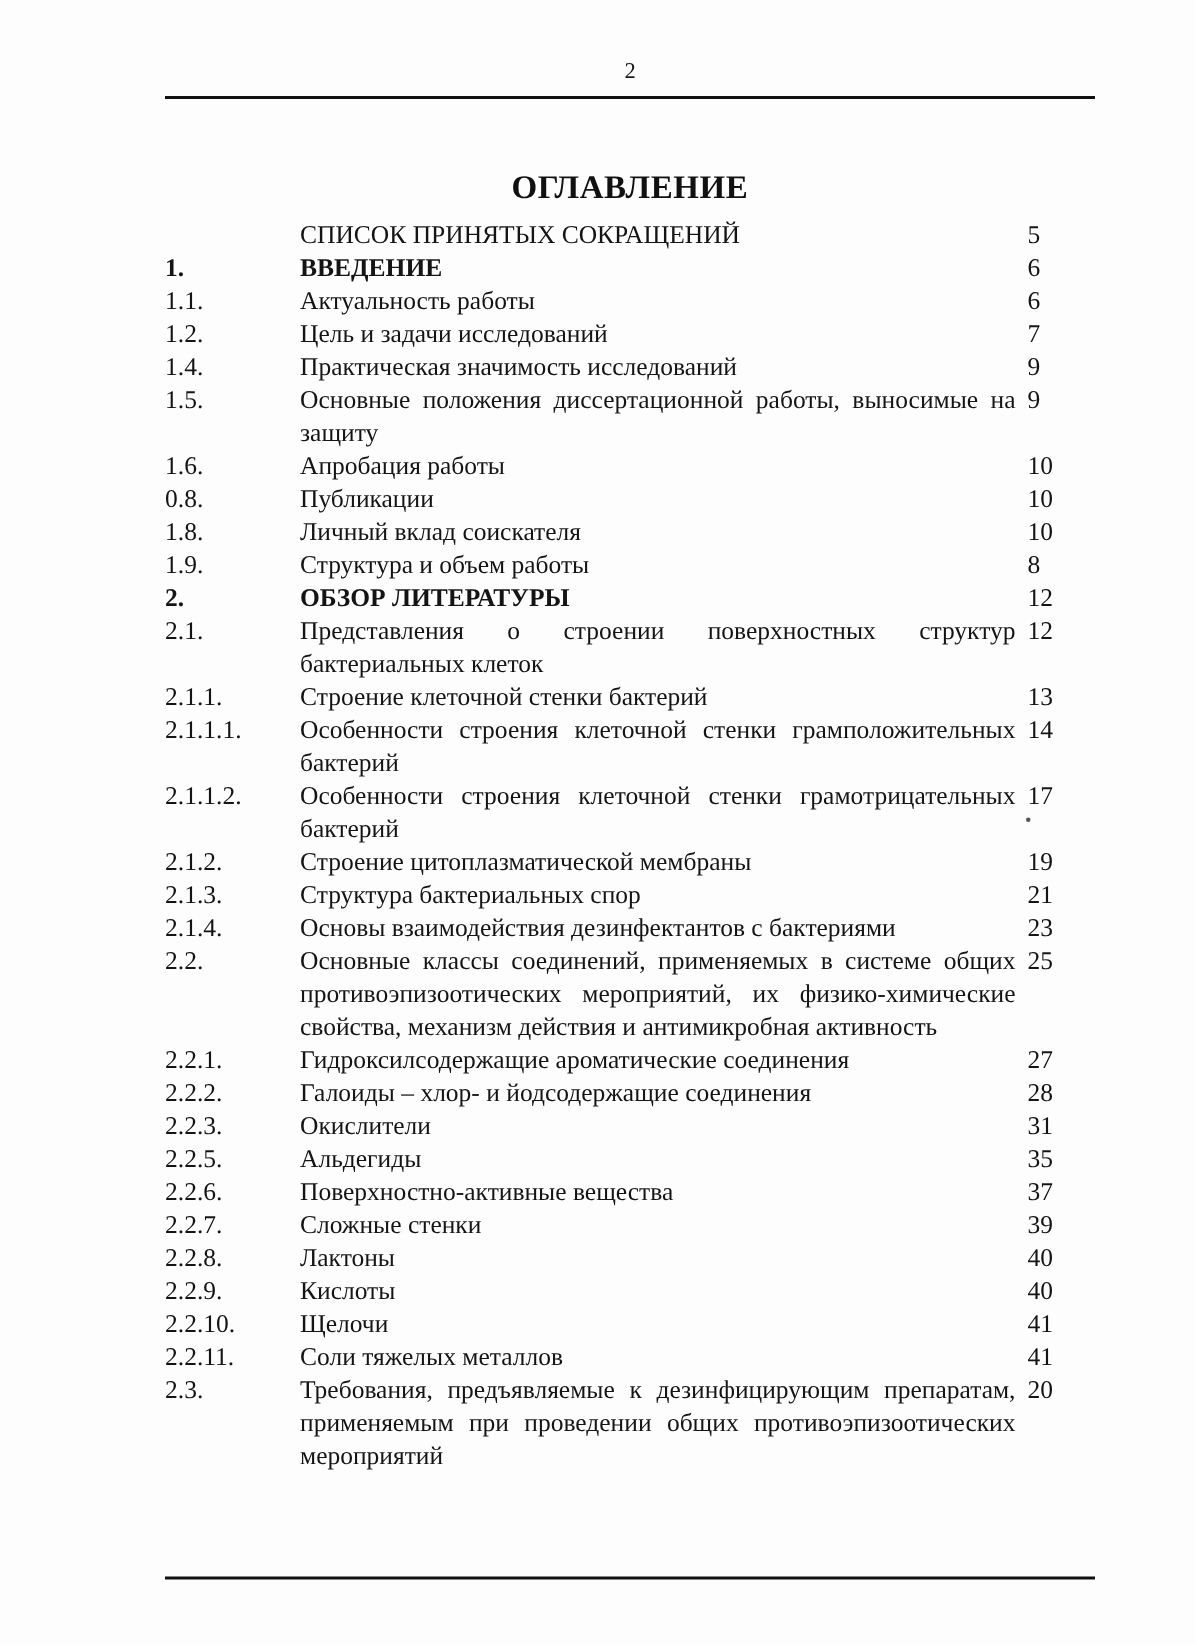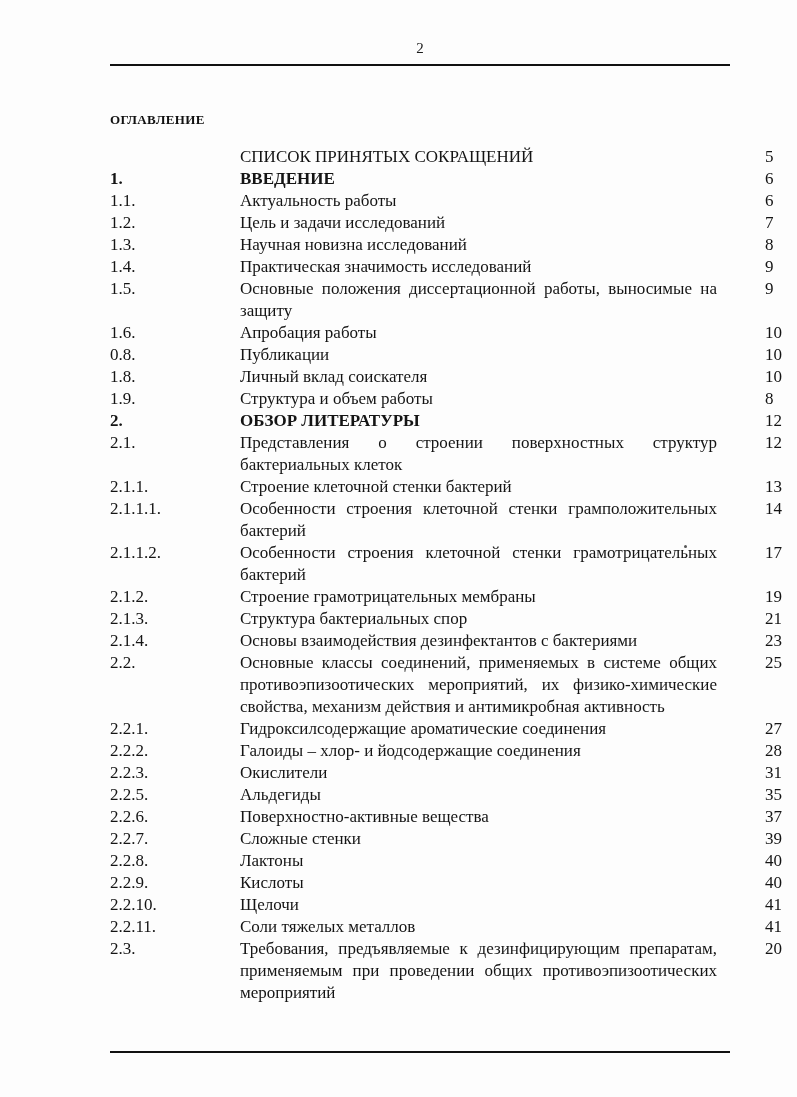--- a/index.html
+++ b/index.html
@@ -49,38 +49,37 @@
     top: 1051px;
     width: 620px;
     height: 2px;
     background: #111111;
   }
   .doc-title {
     position: absolute;
     left: 110px;
     top: 112px;
     width: 620px;
-    text-align: left;
-    font-size: 13px;
+    text-align: center;
+    font-size: 22px;
     font-weight: bold;
     letter-spacing: 0.4px;
     color: #111111;
   }
   .toc {
     position: absolute;
     left: 110px;
     top: 146px;
     width: 620px;
   }
   .toc-row {
     display: flex;
     align-items: flex-start;
     width: 620px;
     margin-bottom: 0px;
-    gap: 40px;
   }
   .col-num {
     width: 90px;
     flex: 0 0 90px;
     font-size: 17px;
     line-height: 22px;
     color: #141414;
     white-space: nowrap;
   }
   .col-title {
@@ -148,25 +147,20 @@
         <div class="col-num">1.1.</div>
         <div class="col-title justify-all">Актуальность работы</div>
         <div class="col-page">6</div>
       </div>
       <div class="toc-row">
         <div class="col-num">1.2.</div>
         <div class="col-title justify-all">Цель и задачи исследований</div>
         <div class="col-page">7</div>
       </div>
       <div class="toc-row">
-        <div class="col-num">1.3.</div>
-        <div class="col-title justify-all">Научная новизна исследований</div>
-        <div class="col-page">8</div>
-      </div>
-      <div class="toc-row">
         <div class="col-num">1.4.</div>
         <div class="col-title justify-all">Практическая значимость исследований</div>
         <div class="col-page">9</div>
       </div>
       <div class="toc-row">
         <div class="col-num">1.5.</div>
         <div class="col-title justify-all">Основные положения диссертационной работы, выносимые на защиту</div>
         <div class="col-page">9</div>
       </div>
       <div class="toc-row">
@@ -209,21 +203,21 @@
         <div class="col-title justify-all">Особенности строения клеточной стенки грамположительных бактерий</div>
         <div class="col-page">14</div>
       </div>
       <div class="toc-row">
         <div class="col-num">2.1.1.2.</div>
         <div class="col-title justify-all">Особенности строения клеточной стенки грамотрицательных бактерий</div>
         <div class="col-page">17</div>
       </div>
       <div class="toc-row">
         <div class="col-num">2.1.2.</div>
-        <div class="col-title justify-all">Строение грамотрицательных мембраны</div>
+        <div class="col-title justify-all">Строение цитоплазматической мембраны</div>
         <div class="col-page">19</div>
       </div>
       <div class="toc-row">
         <div class="col-num">2.1.3.</div>
         <div class="col-title justify-all">Структура бактериальных спор</div>
         <div class="col-page">21</div>
       </div>
       <div class="toc-row">
         <div class="col-num">2.1.4.</div>
         <div class="col-title justify-all">Основы взаимодействия дезинфектантов с бактериями</div>

